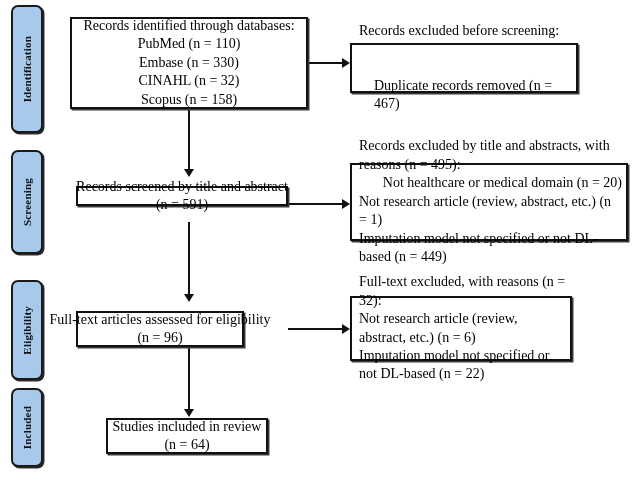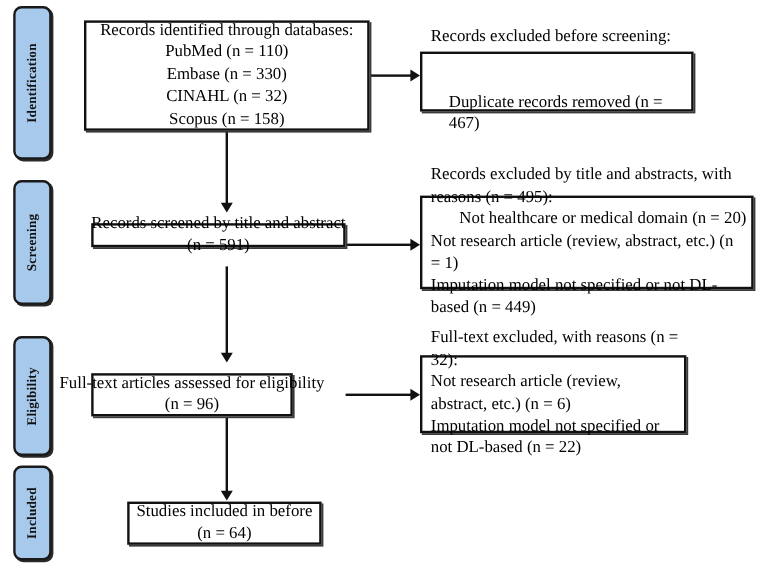--- a/index.html
+++ b/index.html
@@ -173,17 +173,17 @@
     <div class="box-line">(n = 96)</div>
   </div>
 
   <div class="flow-box lefted" style="left:350px; top:296px; width:222px; height:65px;">
     <div class="box-line">Full-text excluded, with reasons (n = 32):</div>
     <div class="box-line">Not research article (review, abstract, etc.) (n = 6)</div>
     <div class="box-line">Imputation model not specified or not DL-based (n = 22)</div>
   </div>
 
   <div class="flow-box centered" style="left:106px; top:418px; width:162px; height:36px;">
-    <div class="box-line">Studies included in before</div>
+    <div class="box-line">Studies included in review</div>
     <div class="box-line">(n = 64)</div>
   </div>
 
 </div>
 
 </body></html>

